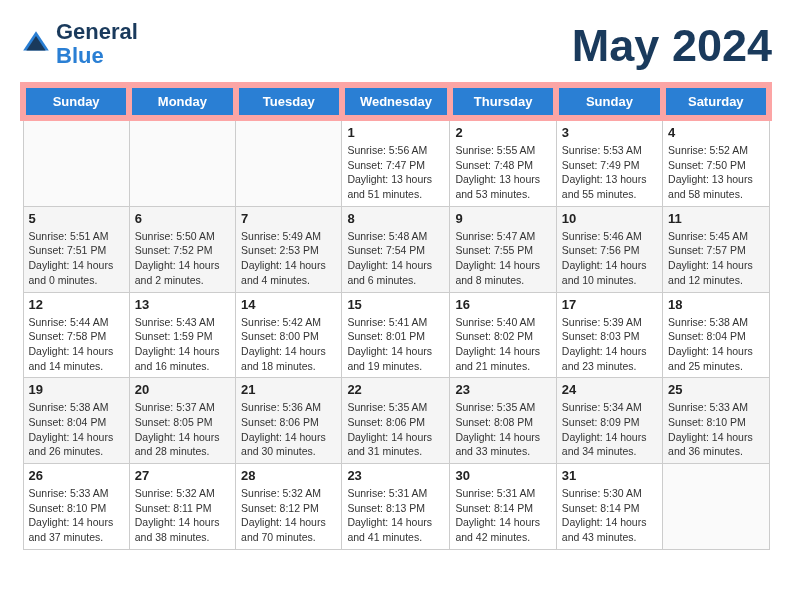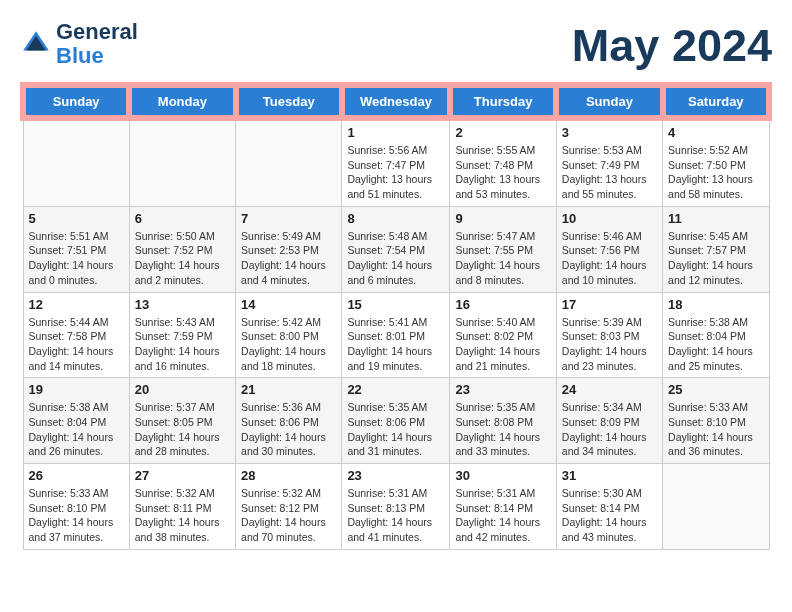--- a/index.html
+++ b/index.html
@@ -207,21 +207,21 @@
         <td>
           <span class="day-num">12</span>
           <div class="cell-text">Sunrise: 5:44 AM</div>
           <div class="cell-text">Sunset: 7:58 PM</div>
           <div class="cell-text">Daylight: 14 hours</div>
           <div class="cell-text">and 14 minutes.</div>
         </td>
         <td>
           <span class="day-num">13</span>
           <div class="cell-text">Sunrise: 5:43 AM</div>
-          <div class="cell-text">Sunset: 7:59 PM</div>
+          <div class="cell-text">Sunset: 1:59 PM</div>
           <div class="cell-text">Daylight: 14 hours</div>
           <div class="cell-text">and 16 minutes.</div>
         </td>
         <td>
           <span class="day-num">14</span>
           <div class="cell-text">Sunrise: 5:42 AM</div>
           <div class="cell-text">Sunset: 8:00 PM</div>
           <div class="cell-text">Daylight: 14 hours</div>
           <div class="cell-text">and 18 minutes.</div>
         </td>

